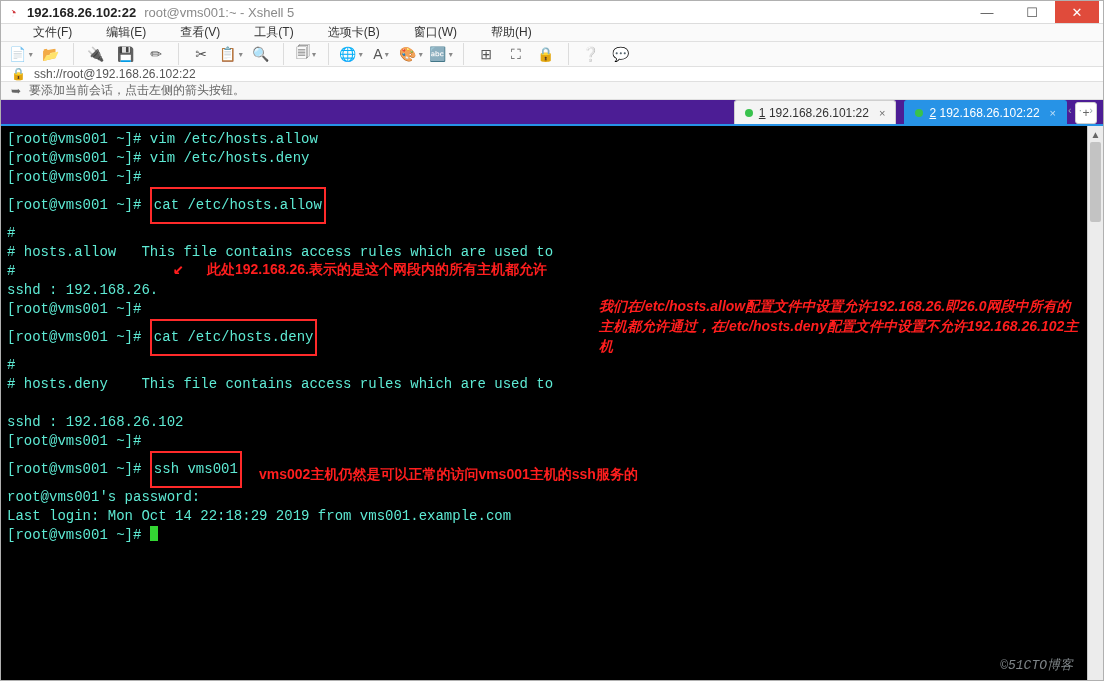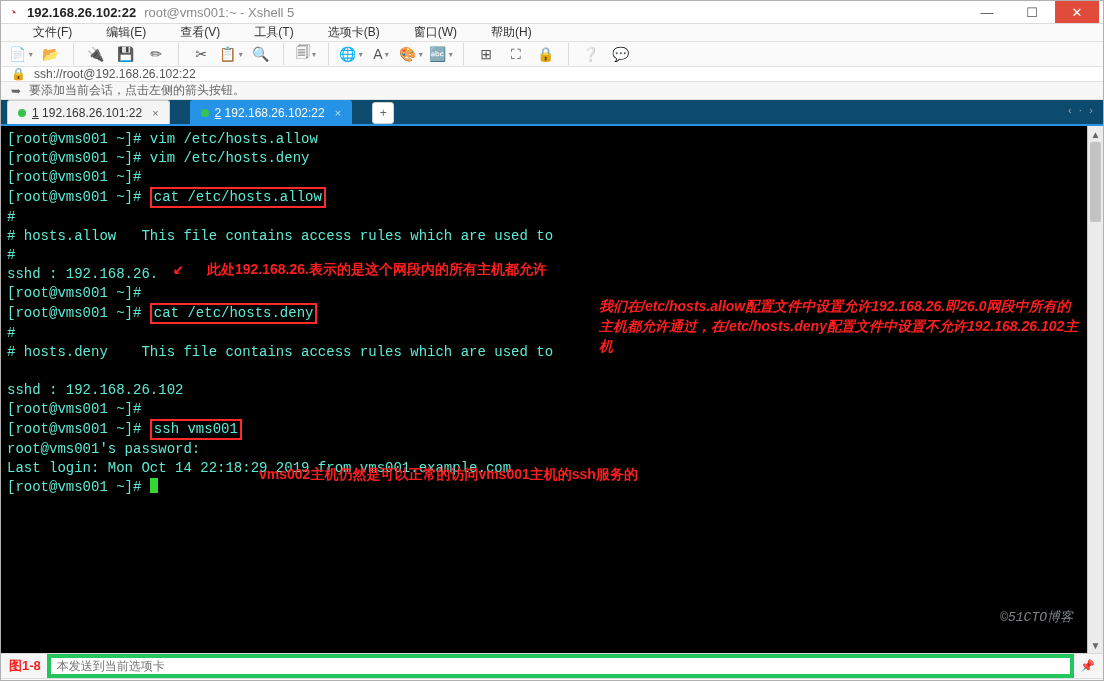--- a/index.html
+++ b/index.html
@@ -63,22 +63,22 @@
   .addressbar input {
     flex:1; border:none; outline:none; font-size:12px; color:#555; background:transparent;
   }
   
   .hintbar {
     height: 26px; background:#f7f7f7; border-bottom:1px solid #e0e0e0;
     display:flex; align-items:center; padding:0 10px; gap:8px; color:#666;
   }
   
   .tabsrow {
-    height: 28px; background:#0c4a6e; border-bottom:2px solid #2793e6;
-    display:flex; align-items:flex-end; padding: 0 6px; gap:20px; position:relative;
+    height: 28px; background:#4c1d95; border-bottom:2px solid #2793e6;
+    display:flex; align-items:flex-end; padding: 0 6px; gap:8px; position:relative;justify-content:flex-end;
   }
   .tab {
     height:24px; padding:0 10px; display:flex; align-items:center; gap:6px;
     background:#f4f4f4; border:1px solid #cfcfcf; border-bottom:none;
     border-radius:3px 3px 0 0; font-size:12px; color:#333;
   }
   .tab.active { background:#2793e6; color:#fff; border-color:#2793e6; }
   .tab .dot { width:8px;height:8px;border-radius:50%; }
   .tab .dot.green{ background:#39c24d;}
   .tab .close { font-size:11px; opacity:.7; margin-left:4px;}
@@ -101,21 +101,21 @@
   }
   .scrollbar {
     width:16px; background:#ececec; border-left:1px solid #c8c8c8;
     display:flex; flex-direction:column; align-items:center;
   }
   .scrollbar .arrow{height:16px;display:flex;align-items:center;justify-content:center;color:#666;font-size:10px;}
   .scrollbar .track{flex:1;width:100%;background:#ececec;position:relative;}
   .scrollbar .thumb{position:absolute;left:2px;right:2px;top:0;height:80px;background:#c3c3c3;border-radius:2px;}
   .tc-wht{color:#5eead4;}
   .tc-cursor{display:inline-block;width:8px;height:15px;background:#33d633;vertical-align:-2px;}
-  .hlbox{border:2px solid #ff2a2a; padding:0 2px; display:inline-block; line-height:17px;}
+  .hlbox{border:2px solid #ff2a2a; padding:8px 2px; display:inline-block; line-height:17px;}
   
   .annot{
     position:absolute; color:#ff1e1e; font-family:"Microsoft YaHei",sans-serif;
     font-size:14px; font-weight:bold; line-height:20px; white-space:normal;
   }
   .arrow-red{
     position:absolute; color:#ff1e1e; font-size:18px; font-weight:bold;
   }
   
   .inputrow{

